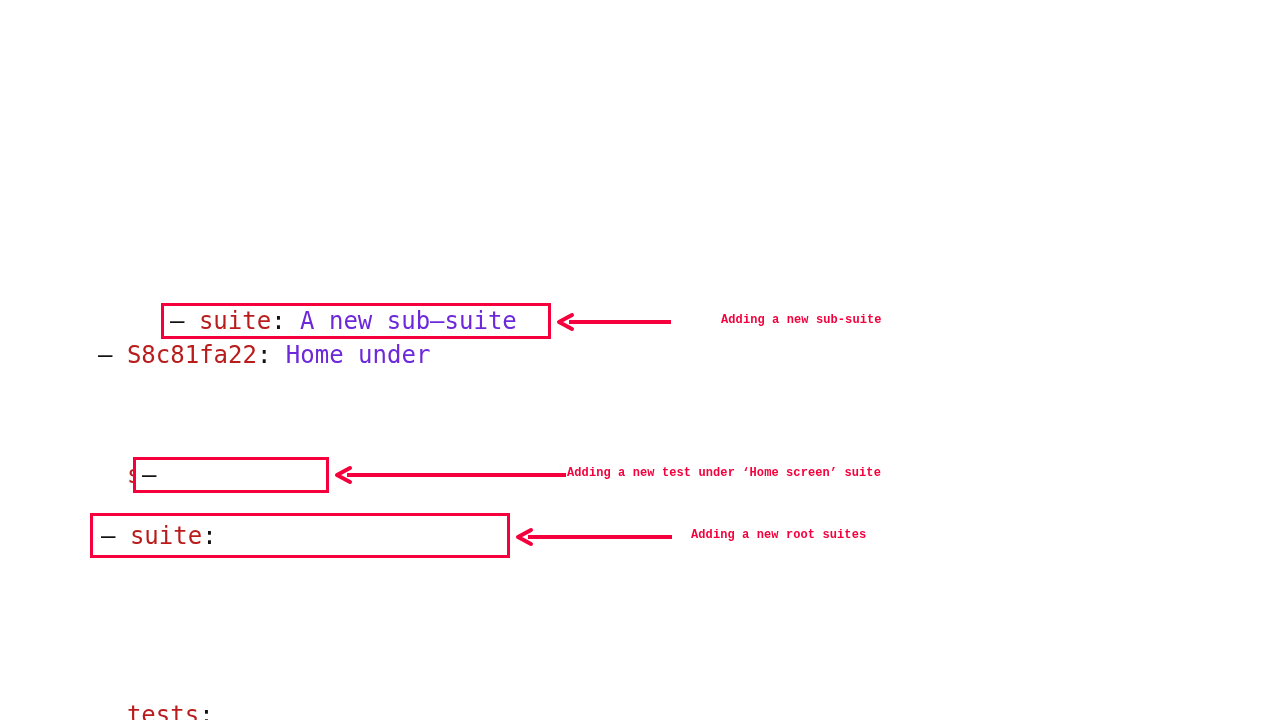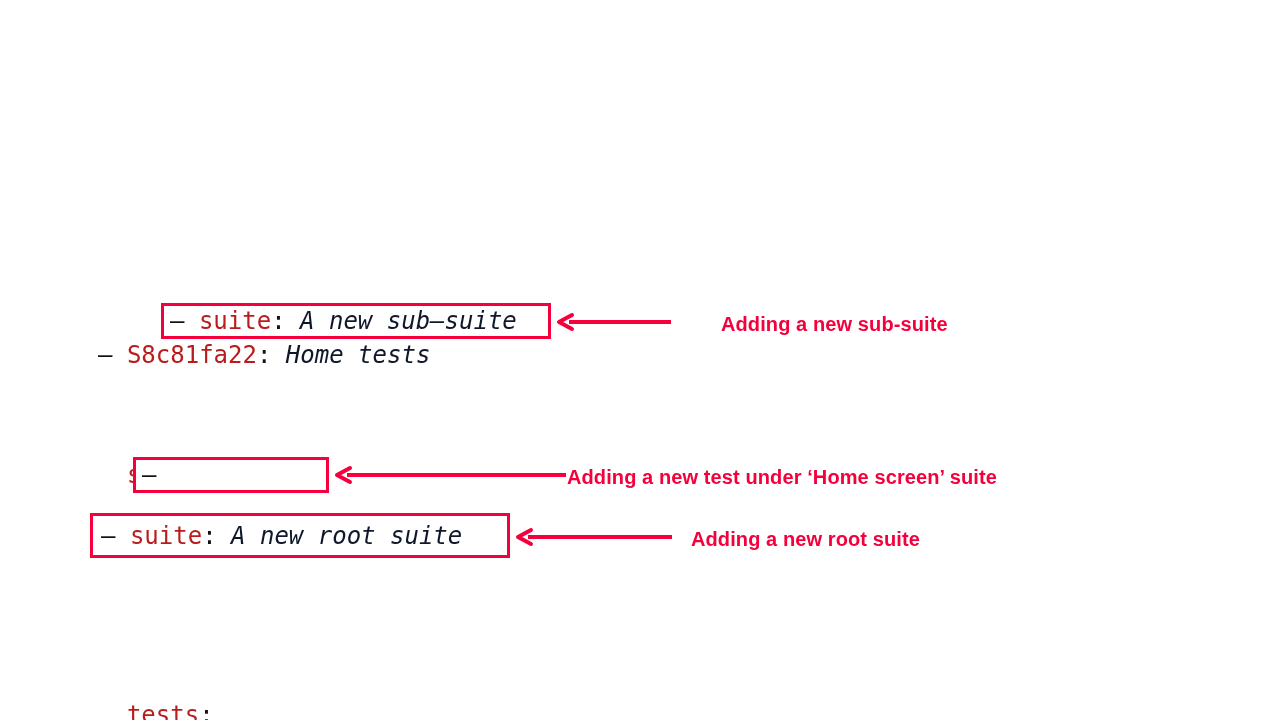--- a/index.html
+++ b/index.html
@@ -27,21 +27,21 @@
     color: #111111;
   }
   .line {
     height: 30px;
     white-space: pre;
     position: relative;
   }
   .dash   { color: #111111; }
   .key    { color: #b91c1c; }
   .colon  { color: #111111; }
-  .val    { color: #0f172a; font-style: italic; }
+  .val    { color: #6d28d9; }
 
   
   .boxed {
     position: absolute;
     border: 3px solid #f5003c;
     background: #ffffff;
     box-sizing: border-box;
     white-space: pre;
     font-family: "DejaVu Sans Mono", monospace;
     font-size: 24px;
@@ -76,57 +76,57 @@
   .arrow {
     position: absolute;
     height: 18px;
     pointer-events: none;
   }
   .arrow svg { display: block; overflow: visible; }
 
   
   .annot {
     position: absolute;
-    font-family: Liberation Sans, sans-serif;
+    font-family: Liberation Mono, monospace;
     font-weight: bold;
-    font-size: 20px;
+    font-size: 12px;
     color: #f5003c;
     white-space: nowrap;
     letter-spacing: 0.1px;
   }
   #annot-subsuite { left: 721px; top: 313px; }
   #annot-newtest  { left: 567px; top: 466px; }
   #annot-rootsuite{ left: 691px; top: 528px; }
 </style>
 </head>
 <body>
 
 <div id="tree">
 
-  <div class="line"><span class="dash">–</span> <span class="key">S8c81fa22</span><span class="colon">:</span> <span class="val">Home tests</span></div>
+  <div class="line"><span class="dash">–</span> <span class="key">S8c81fa22</span><span class="colon">:</span> <span class="val">Home under</span></div>
 
   <div class="line">  <span class="key">suites</span><span class="colon">:</span></div>
 
   <div class="line"> </div>
 
   <div class="line">  <span class="key">tests</span><span class="colon">:</span></div>
 
   
 
   
 
   
 
 </div>
 
 <div class="boxed" id="box-subsuite"><span class="dash">–</span><span>&nbsp;</span><span class="key">suite</span><span class="colon">:</span><span>&nbsp;</span><span class="val">A new sub–suite</span></div>
 
 <div class="boxed" id="box-newtest"><span class="dash">–</span><span>&nbsp;</span></div>
 
-<div class="boxed" id="box-rootsuite"><span class="dash">–</span><span>&nbsp;</span><span class="key">suite</span><span class="colon">:</span><span>&nbsp;</span><span class="val">A new root suite</span></div>
+<div class="boxed" id="box-rootsuite"><span class="dash">–</span><span>&nbsp;</span><span class="key">suite</span><span class="colon">:</span><span>&nbsp;</span></div>
 
 <div class="arrow" style="left:553px; top:313px; width:118px;">
   <svg width="118" height="18" viewBox="0 0 118 18">
     <line x1="16" y1="9" x2="118" y2="9" stroke="#f5003c" stroke-width="4"></line>
     <polyline points="19,2 6,9 19,16" fill="none" stroke="#f5003c" stroke-width="4" stroke-linecap="round" stroke-linejoin="round"></polyline>
   </svg>
 </div>
 
 <div class="arrow" style="left:331px; top:466px; width:235px;">
   <svg width="235" height="18" viewBox="0 0 235 18">
@@ -137,13 +137,13 @@
 
 <div class="arrow" style="left:512px; top:528px; width:160px;">
   <svg width="160" height="18" viewBox="0 0 160 18">
     <line x1="16" y1="9" x2="160" y2="9" stroke="#f5003c" stroke-width="4"></line>
     <polyline points="19,2 6,9 19,16" fill="none" stroke="#f5003c" stroke-width="4" stroke-linecap="round" stroke-linejoin="round"></polyline>
   </svg>
 </div>
 
 <div class="annot" id="annot-subsuite">Adding a new sub-suite</div>
 <div class="annot" id="annot-newtest">Adding a new test under ‘Home screen’ suite</div>
-<div class="annot" id="annot-rootsuite">Adding a new root suite</div>
+<div class="annot" id="annot-rootsuite">Adding a new root suites</div>
 
 </body></html>

